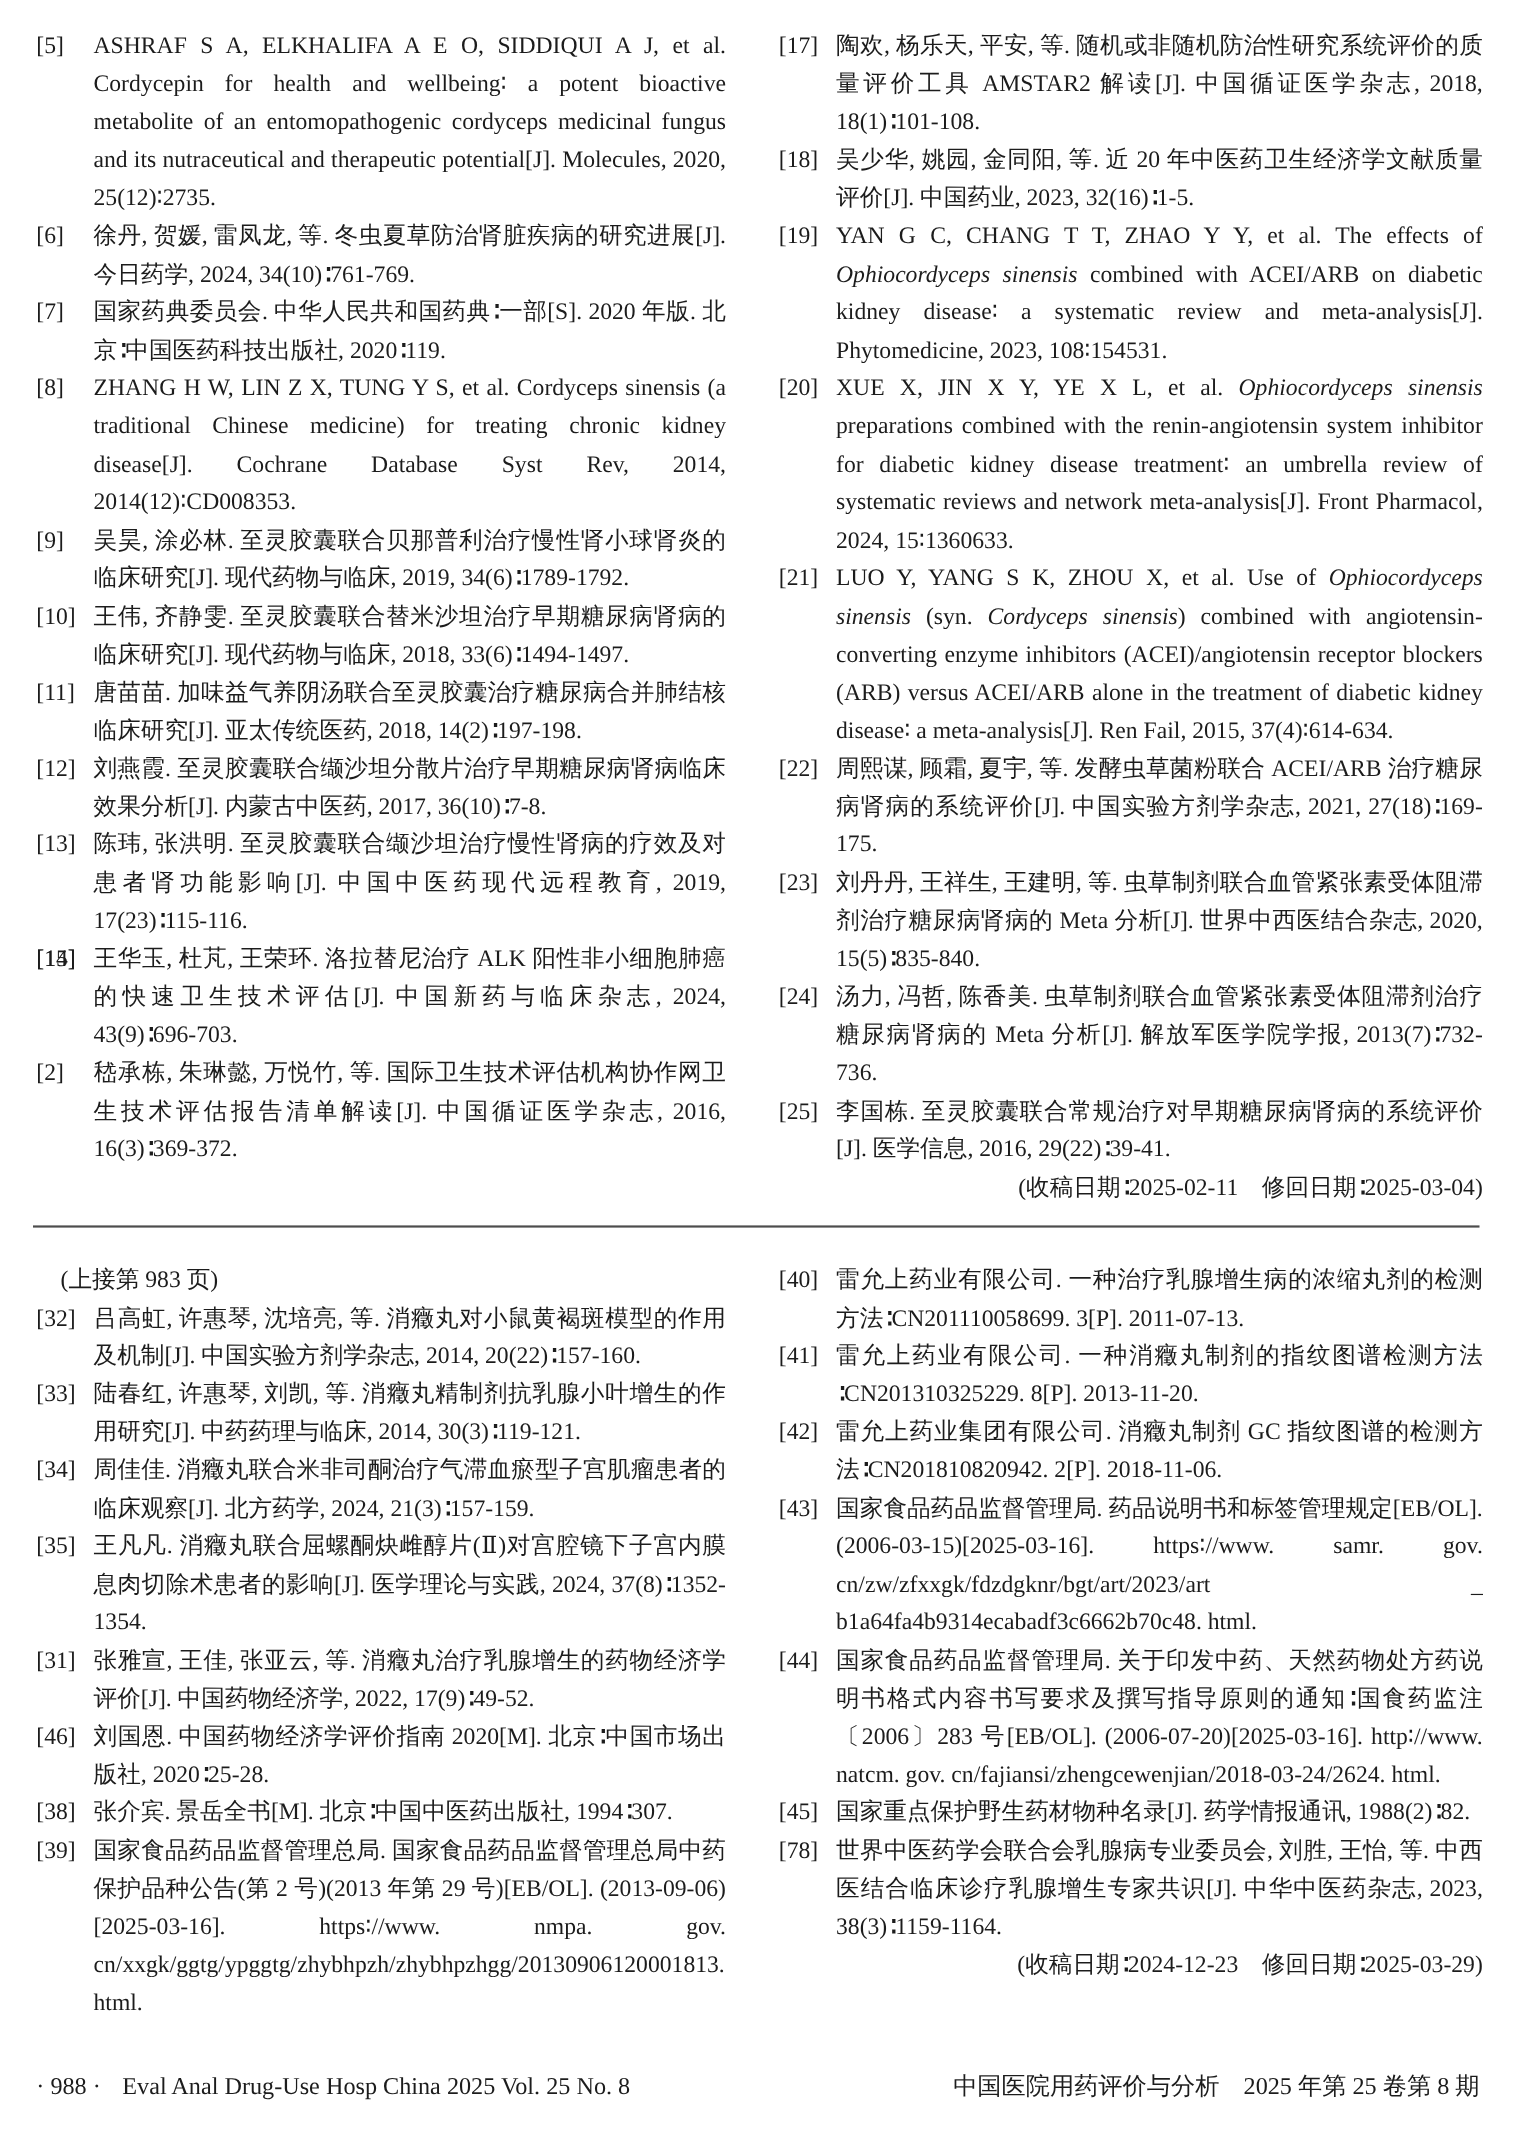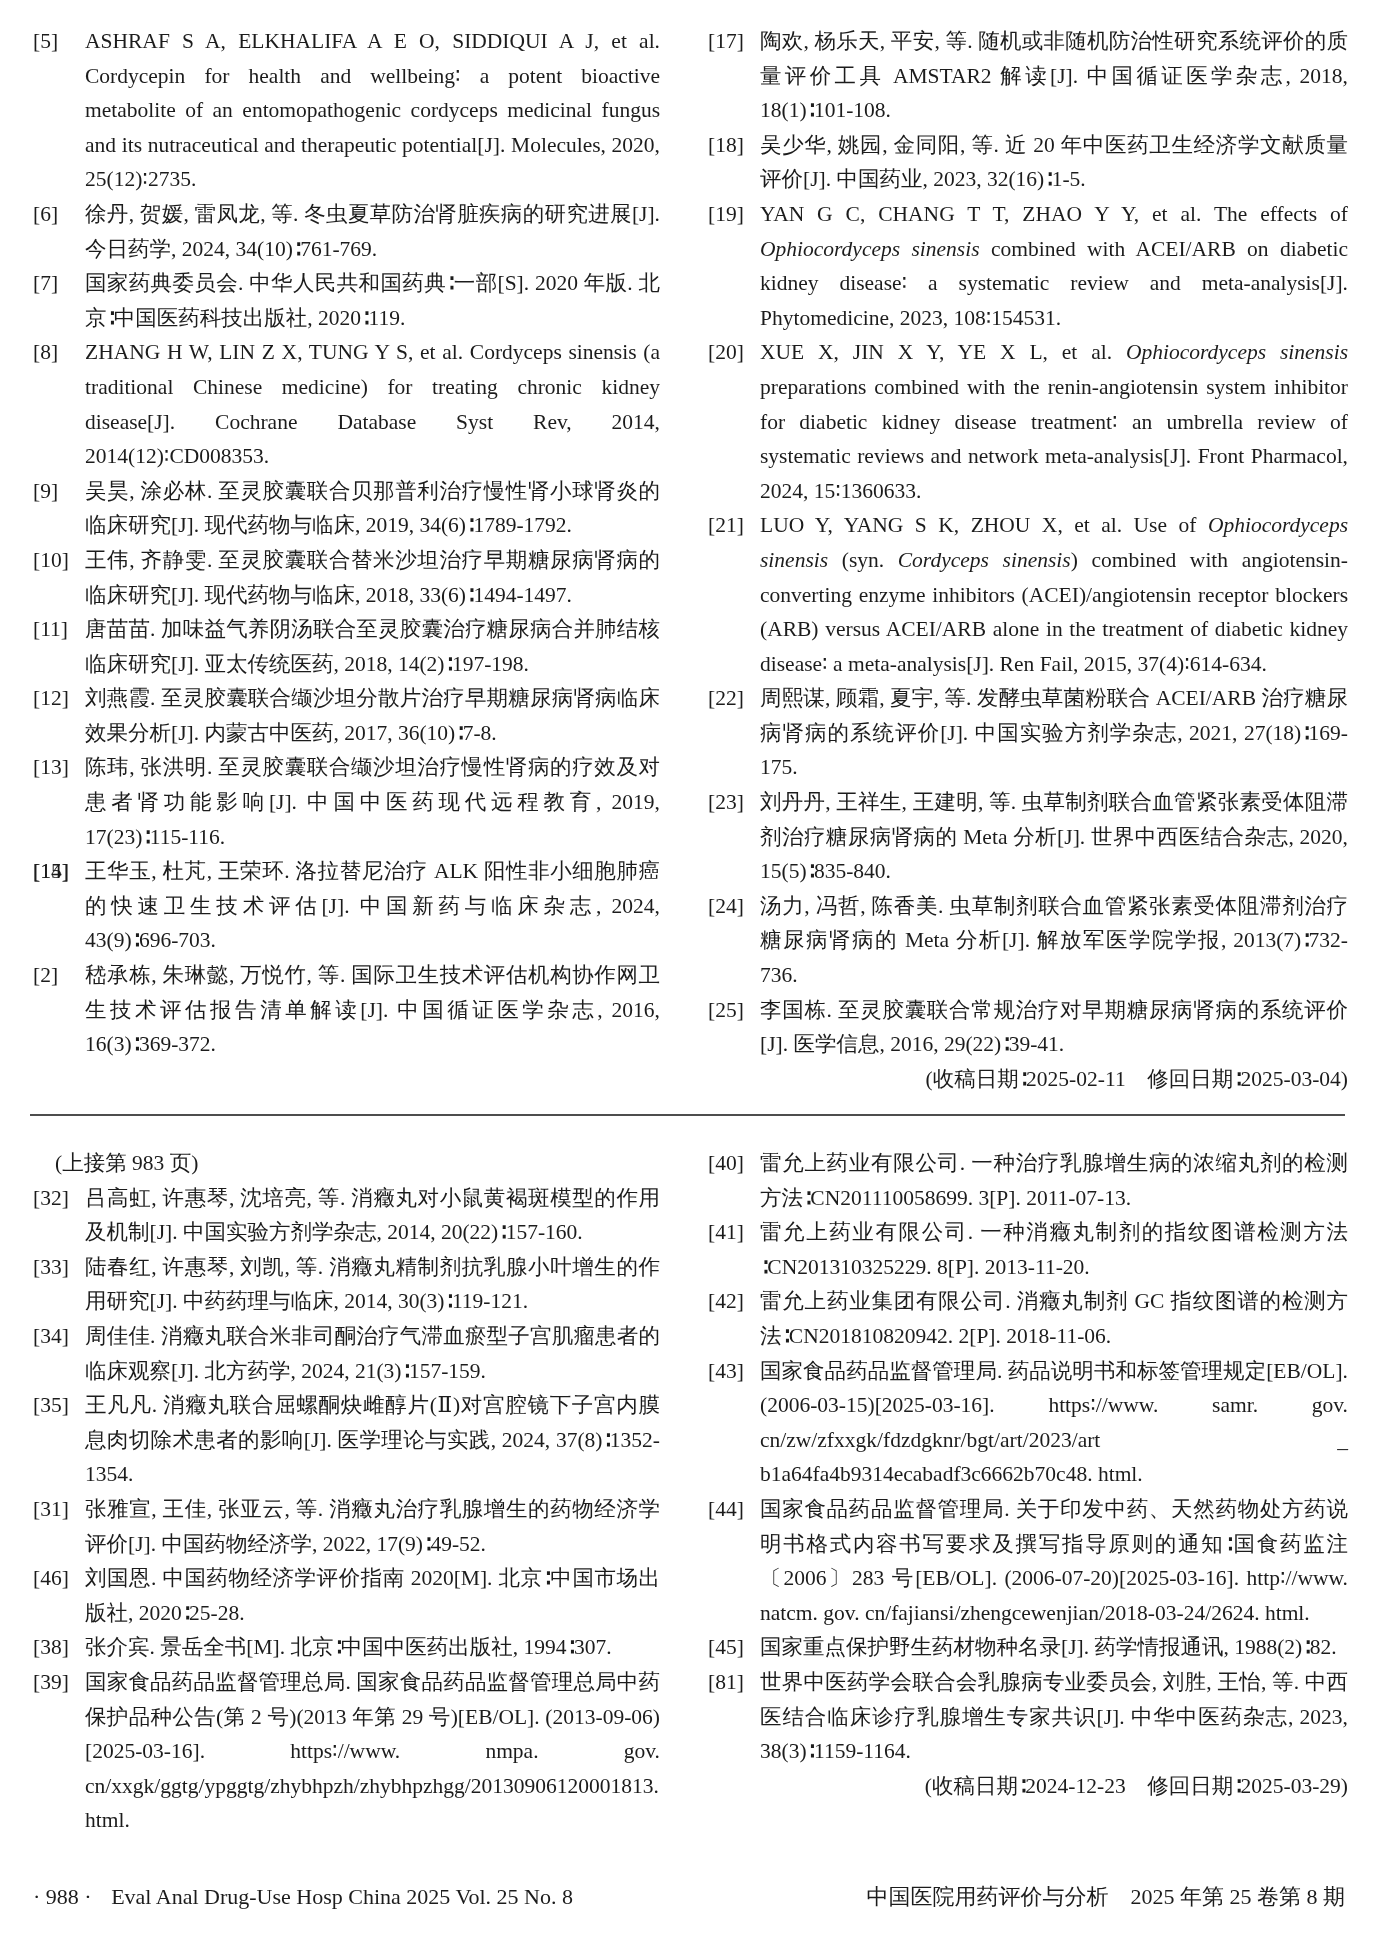--- a/index.html
+++ b/index.html
@@ -95,21 +95,21 @@
       <div class="ref"><span class="ref-num">[39]</span><span class="ref-text"><span>国家食品药品监督管理总局. 国家食品药品监督管理总局中药保护品种公告(第 2 号)(2013 年第 29 号)[EB/OL]. (2013-09-06)[2025-03-16]. https∶//www. nmpa. gov. cn/xxgk/ggtg/ypggtg/zhybhpzh/zhybhpzhgg/20130906120001813. html.</span></span></div>
     </div>
 
   <div id="sec-right-bottom" class="col-section sec-right-bottom">
       <div class="ref"><span class="ref-num">[40]</span><span class="ref-text"><span>雷允上药业有限公司. 一种治疗乳腺增生病的浓缩丸剂的检测方法∶CN201110058699. 3[P]. 2011-07-13.</span></span></div>
       <div class="ref"><span class="ref-num">[41]</span><span class="ref-text"><span>雷允上药业有限公司. 一种消癥丸制剂的指纹图谱检测方法∶CN201310325229. 8[P]. 2013-11-20.</span></span></div>
       <div class="ref"><span class="ref-num">[42]</span><span class="ref-text"><span>雷允上药业集团有限公司. 消癥丸制剂 GC 指纹图谱的检测方法∶CN201810820942. 2[P]. 2018-11-06.</span></span></div>
       <div class="ref"><span class="ref-num">[43]</span><span class="ref-text"><span>国家食品药品监督管理局. 药品说明书和标签管理规定[EB/OL]. (2006-03-15)[2025-03-16]. https∶//www. samr. gov. cn/zw/zfxxgk/fdzdgknr/bgt/art/2023/art _ b1a64fa4b9314ecabadf3c6662b70c48. html.</span></span></div>
       <div class="ref"><span class="ref-num">[44]</span><span class="ref-text"><span>国家食品药品监督管理局. 关于印发中药、天然药物处方药说明书格式内容书写要求及撰写指导原则的通知∶国食药监注〔2006〕283 号[EB/OL]. (2006-07-20)[2025-03-16]. http∶//www. natcm. gov. cn/fajiansi/zhengcewenjian/2018-03-24/2624. html.</span></span></div>
       <div class="ref"><span class="ref-num">[45]</span><span class="ref-text"><span>国家重点保护野生药材物种名录[J]. 药学情报通讯, 1988(2)∶82.</span></span></div>
-      <div class="ref"><span class="ref-num">[81]</span><span class="ref-text"><span>世界中医药学会联合会乳腺病专业委员会, 刘胜, 王怡, 等. 中西医结合临床诊疗乳腺增生专家共识[J]. 中华中医药杂志, 2023, 38(3)∶1159-1164.</span></span></div>
+      <div class="ref"><span class="ref-num">[78]</span><span class="ref-text"><span>世界中医药学会联合会乳腺病专业委员会, 刘胜, 王怡, 等. 中西医结合临床诊疗乳腺增生专家共识[J]. 中华中医药杂志, 2023, 38(3)∶1159-1164.</span></span></div>
       <div class="dates">(收稿日期∶2024-12-23　修回日期∶2025-03-29)</div>
     </div>
 
   <div class="footer">
     <div class="footer-left">
       <span>· 988 ·</span>
       <span class="journal-en">Eval Anal Drug-Use Hosp China 2025 Vol. 25 No. 8</span>
     </div>
     <div class="footer-right">中国医院用药评价与分析　2025 年第 25 卷第 8 期</div>
   </div>

